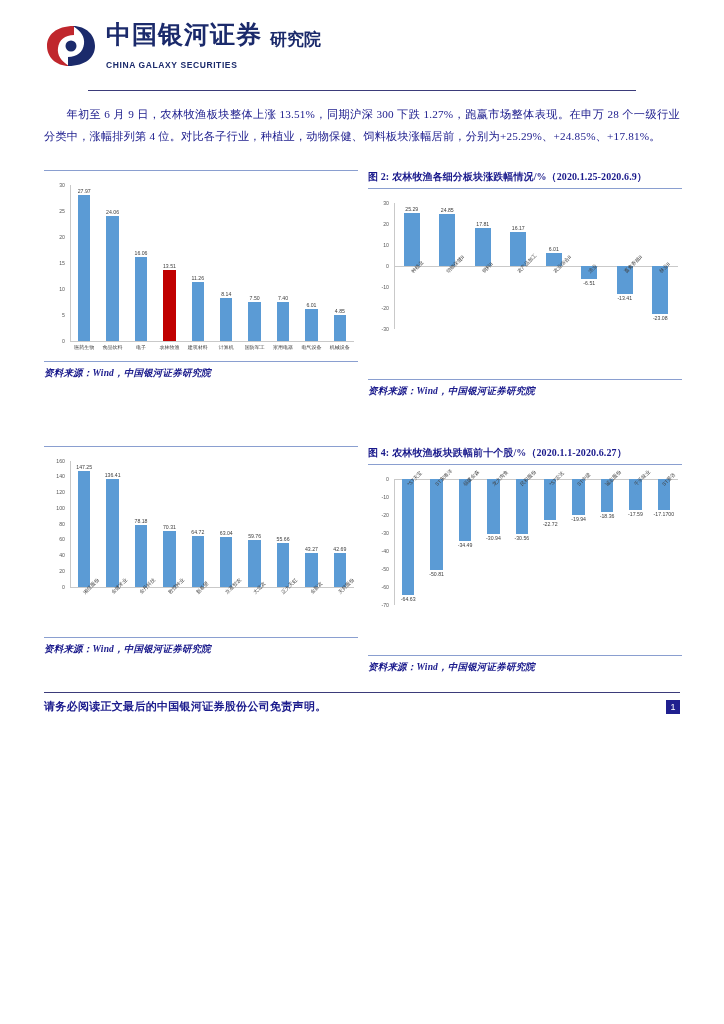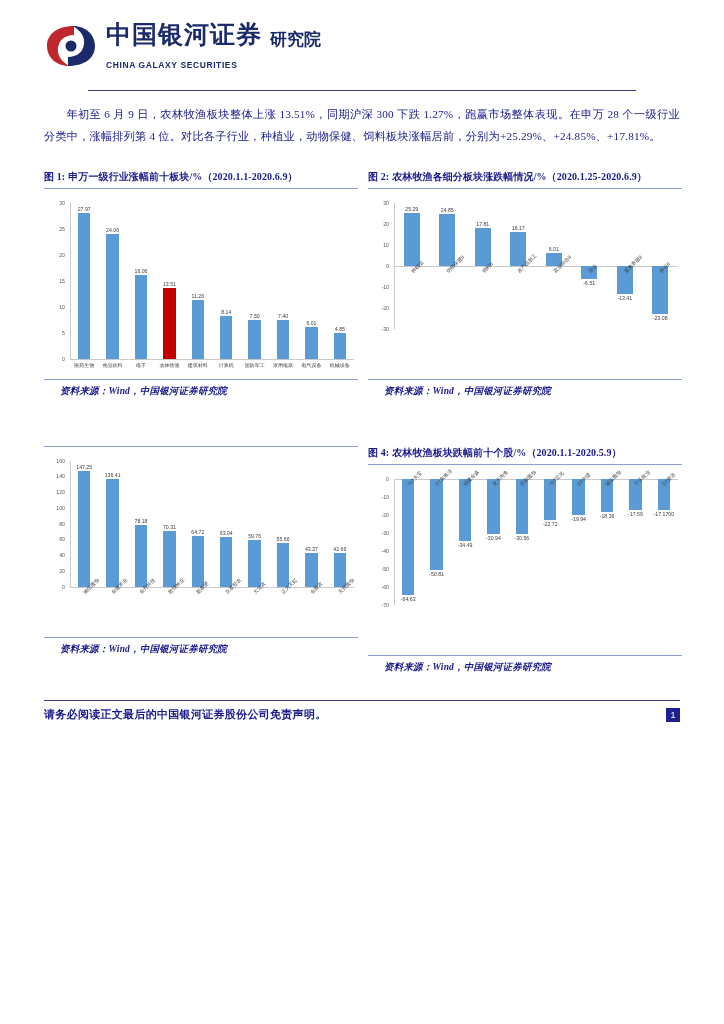--- a/index.html
+++ b/index.html
@@ -137,21 +137,20 @@
     margin-top: 4px;
   }
   .fig-source {
     font-family: "Liberation Serif", serif;
     font-style: italic;
     font-weight: bold;
     font-size: 9.5px;
     color: #1a1a8c;
     padding-top: 5px;
     letter-spacing: 0.2px;
-    margin-left: 16px;
   }
 
   
   .chart {
     position: absolute;
     left: 0; top: 0;
     width: 314px;
     height: 180px;
   }
   .yaxis {
@@ -225,21 +224,21 @@
   }
   .xlabel.rot {
     transform-origin: left bottom;
     transform: rotate(-45deg);
   }
 
   
   .footer {
     position: absolute;
     left: 44px; right: 44px;
-    bottom: 22px;
+    bottom: 30px;
   }
   .footer-rule {
     border-top: 1.4px solid #3b3b7a;
     margin-bottom: 6px;
   }
   .footer-row {
     display: flex;
     align-items: center;
     justify-content: space-between;
   }
@@ -282,23 +281,20 @@
       </div>
       <div class="logo-sub">研究院</div>
     </div>
     <div class="header-rule"></div>
   </div>
 
   <p class="body">年初至 6 月 9 日，农林牧渔板块整体上涨 13.51%，同期沪深 300 下跌 1.27%，跑赢市场整体表现。在申万 28 个一级行业分类中，涨幅排列第 4 位。对比各子行业，种植业，动物保健、饲料板块涨幅居前，分别为+25.29%、+24.85%、+17.81%。</p>
 
   <div class="fig-grid">
     <div class="fig">
-      <div class="fig-caption">
-        <span class="num">图 1:</span><span>申万一级行业涨幅前十板块/%（2020.1.1-2020.6.9）</span>
-      </div>
       <div class="fig-rule"></div>
       <div class="fig-body">
         <div class="chart" id="chart0">
             <div class="yaxis">
               <div class="ytick" style="top: 164px;">0</div>
               <div class="ytick" style="top: 138px;">5</div>
               <div class="ytick" style="top: 112px;">10</div>
               <div class="ytick" style="top: 86px;">15</div>
               <div class="ytick" style="top: 60px;">20</div>
               <div class="ytick" style="top: 34px;">25</div>
@@ -508,21 +504,21 @@
               </div>
             </div>
           </div>
       </div>
       <div class="fig-foot-rule"></div>
       <div class="fig-source">资料来源：Wind，中国银河证券研究院</div>
     </div>
 
     <div class="fig">
       <div class="fig-caption">
-        <span class="num">图 4:</span><span>农林牧渔板块跌幅前十个股/%（2020.1.1-2020.5.9）</span>
+        <span class="num">图 4:</span><span>农林牧渔板块跌幅前十个股/%（2020.1.1-2020.6.27）</span>
       </div>
       <div class="fig-rule"></div>
       <div class="fig-body">
         <div class="chart" id="chart3">
             <div class="yaxis">
               <div class="ytick" style="top: 8px;">0</div>
               <div class="ytick" style="top: 26px;">-10</div>
               <div class="ytick" style="top: 44px;">-20</div>
               <div class="ytick" style="top: 62px;">-30</div>
               <div class="ytick" style="top: 80px;">-40</div>

